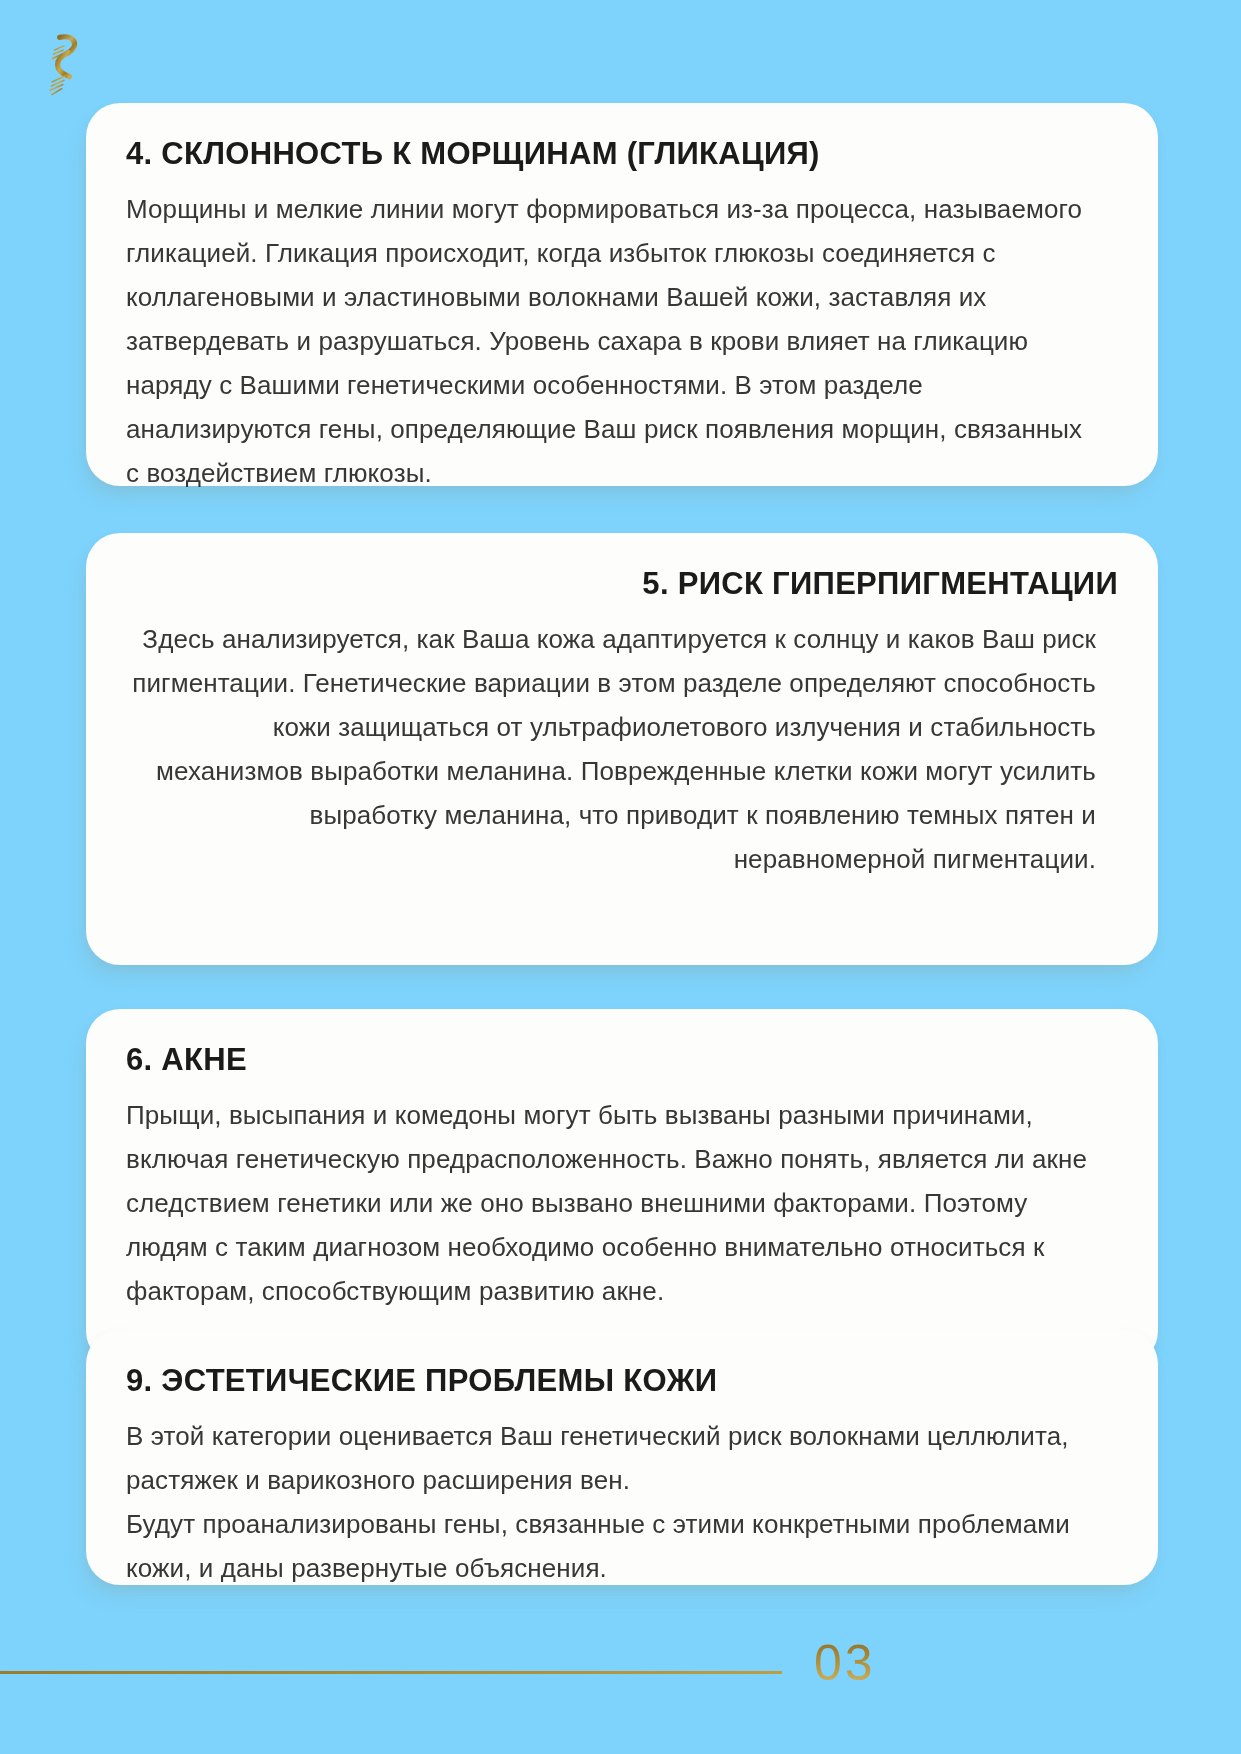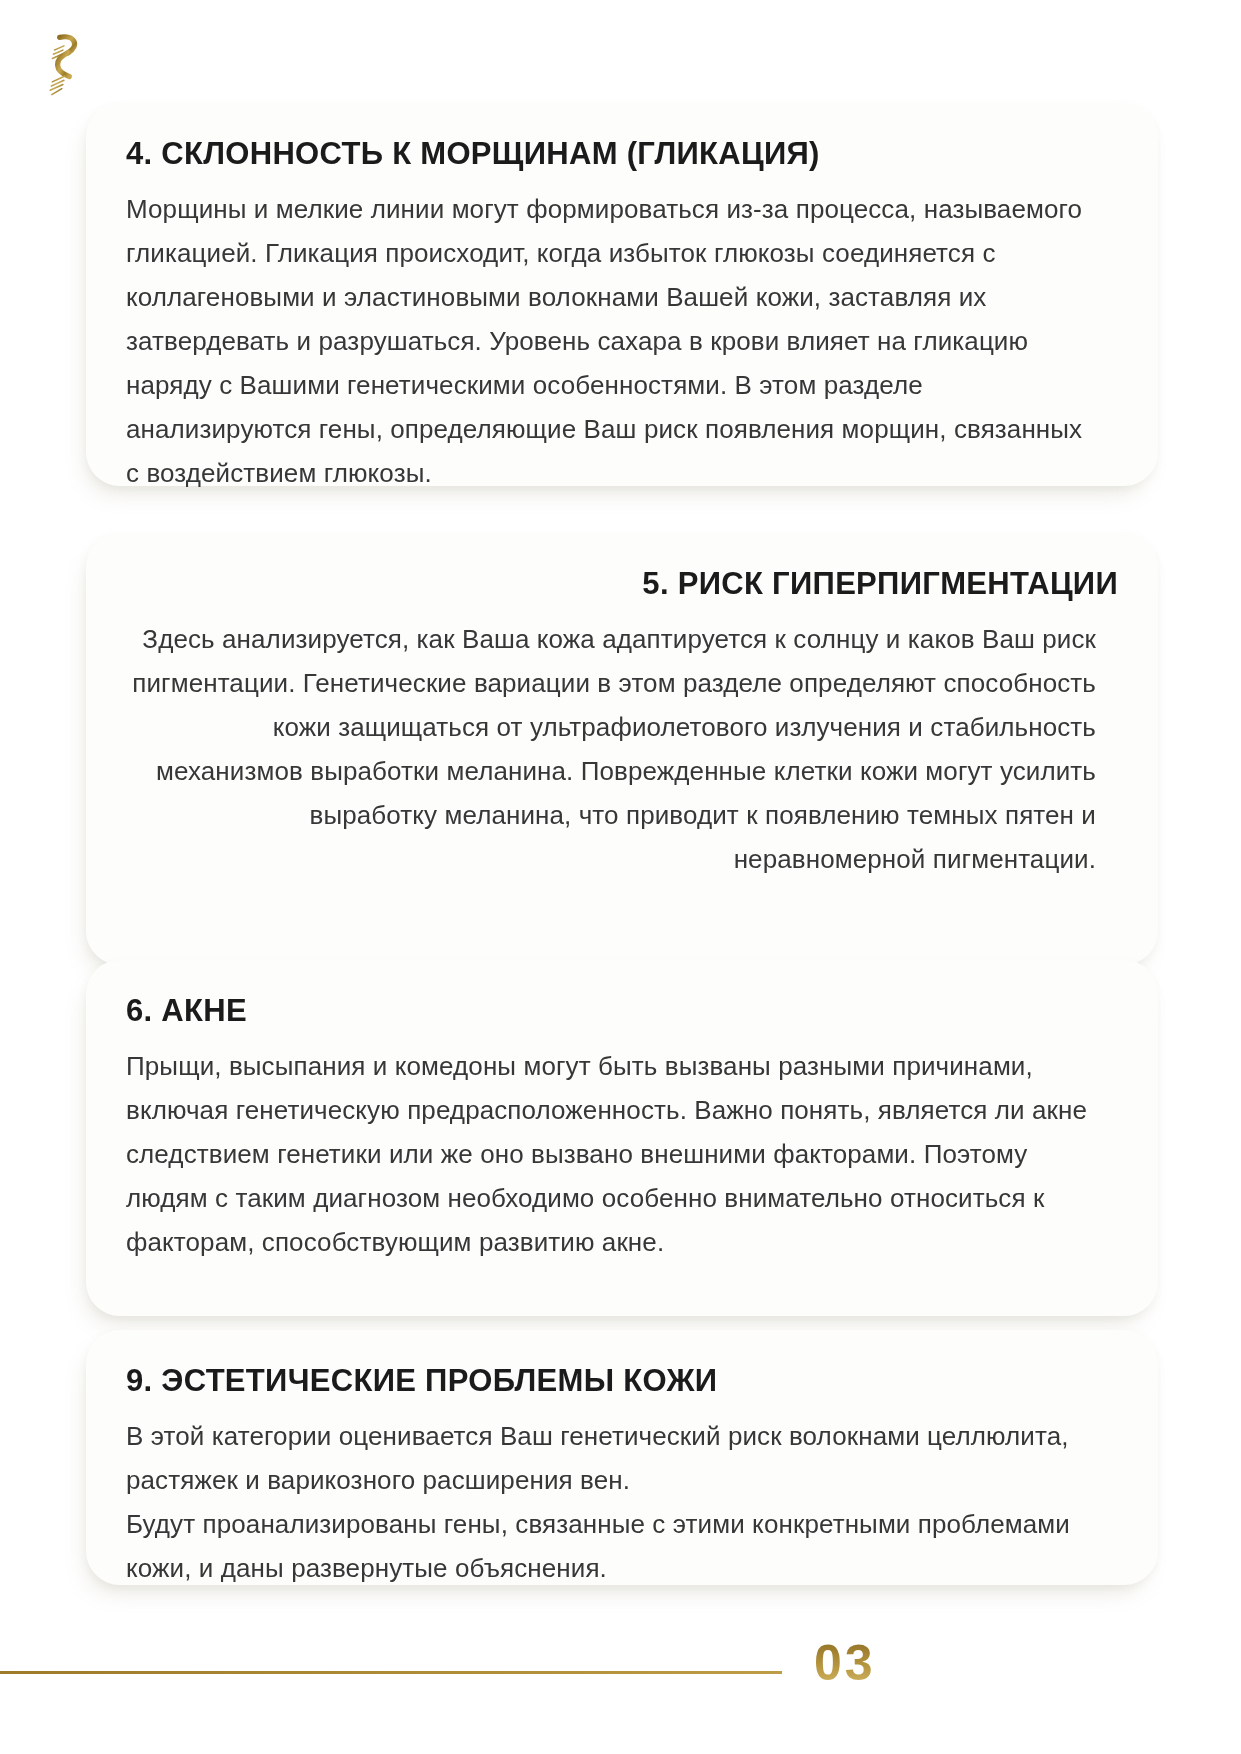--- a/index.html
+++ b/index.html
@@ -5,21 +5,21 @@
   html, body {
     margin: 0;
     padding: 0;
     background: #e8e7e1;
   }
   .page {
     position: relative;
     width: 1241px;
     height: 1754px;
     margin: 0 auto;
-    background: #ffffff;
+    background: #7dd3fc;
     overflow: hidden;
     font-family: "Liberation Sans", sans-serif;
   }
   .logo {
     position: absolute;
     left: 47px;
     top: 34px;
     width: 36px;
     height: 66px;
   }
@@ -29,21 +29,21 @@
     width: 1072px;
     box-sizing: border-box;
     background: #FDFDFC;
     border-radius: 34px;
     padding: 32px 40px 30px 40px;
     box-shadow: -6px 14px 22px -8px rgba(145,140,115,0.22),
                  0 3px 8px rgba(145,140,115,0.07);
   }
   .card-1 { top: 103px;  height: 383px; }
   .card-2 { top: 533px;  height: 432px; text-align: right; }
-  .card-3 { top: 960px;  height: 356px; }
+  .card-3 { top: 1009px;  height: 356px; }
   .card-4 { top: 1330px; height: 255px; }
   .card-title {
     margin: 0 0 14px 0;
     font-size: 31px;
     line-height: 38px;
     font-weight: bold;
     letter-spacing: 0.3px;
     color: #1B1B1B;
   }
   .card-body {
@@ -62,21 +62,21 @@
     width: 782px;
     height: 3px;
     background: linear-gradient(90deg, #9c7c2a 0%, #b2913a 70%, #bd9d45 100%);
   }
   .page-number {
     position: absolute;
     left: 814px;
     top: 1638px;
     font-size: 50px;
     line-height: 50px;
-    font-weight: 700;
+    font-weight: 400;
     letter-spacing: 3px;
     background: linear-gradient(180deg, #8E6E24 0%, #B6953F 55%, #D3B766 100%);
     -webkit-background-clip: text;
     background-clip: text;
     -webkit-text-fill-color: transparent;
     color: #A8872E;
   }
 </style>
 </head>
 <body>

